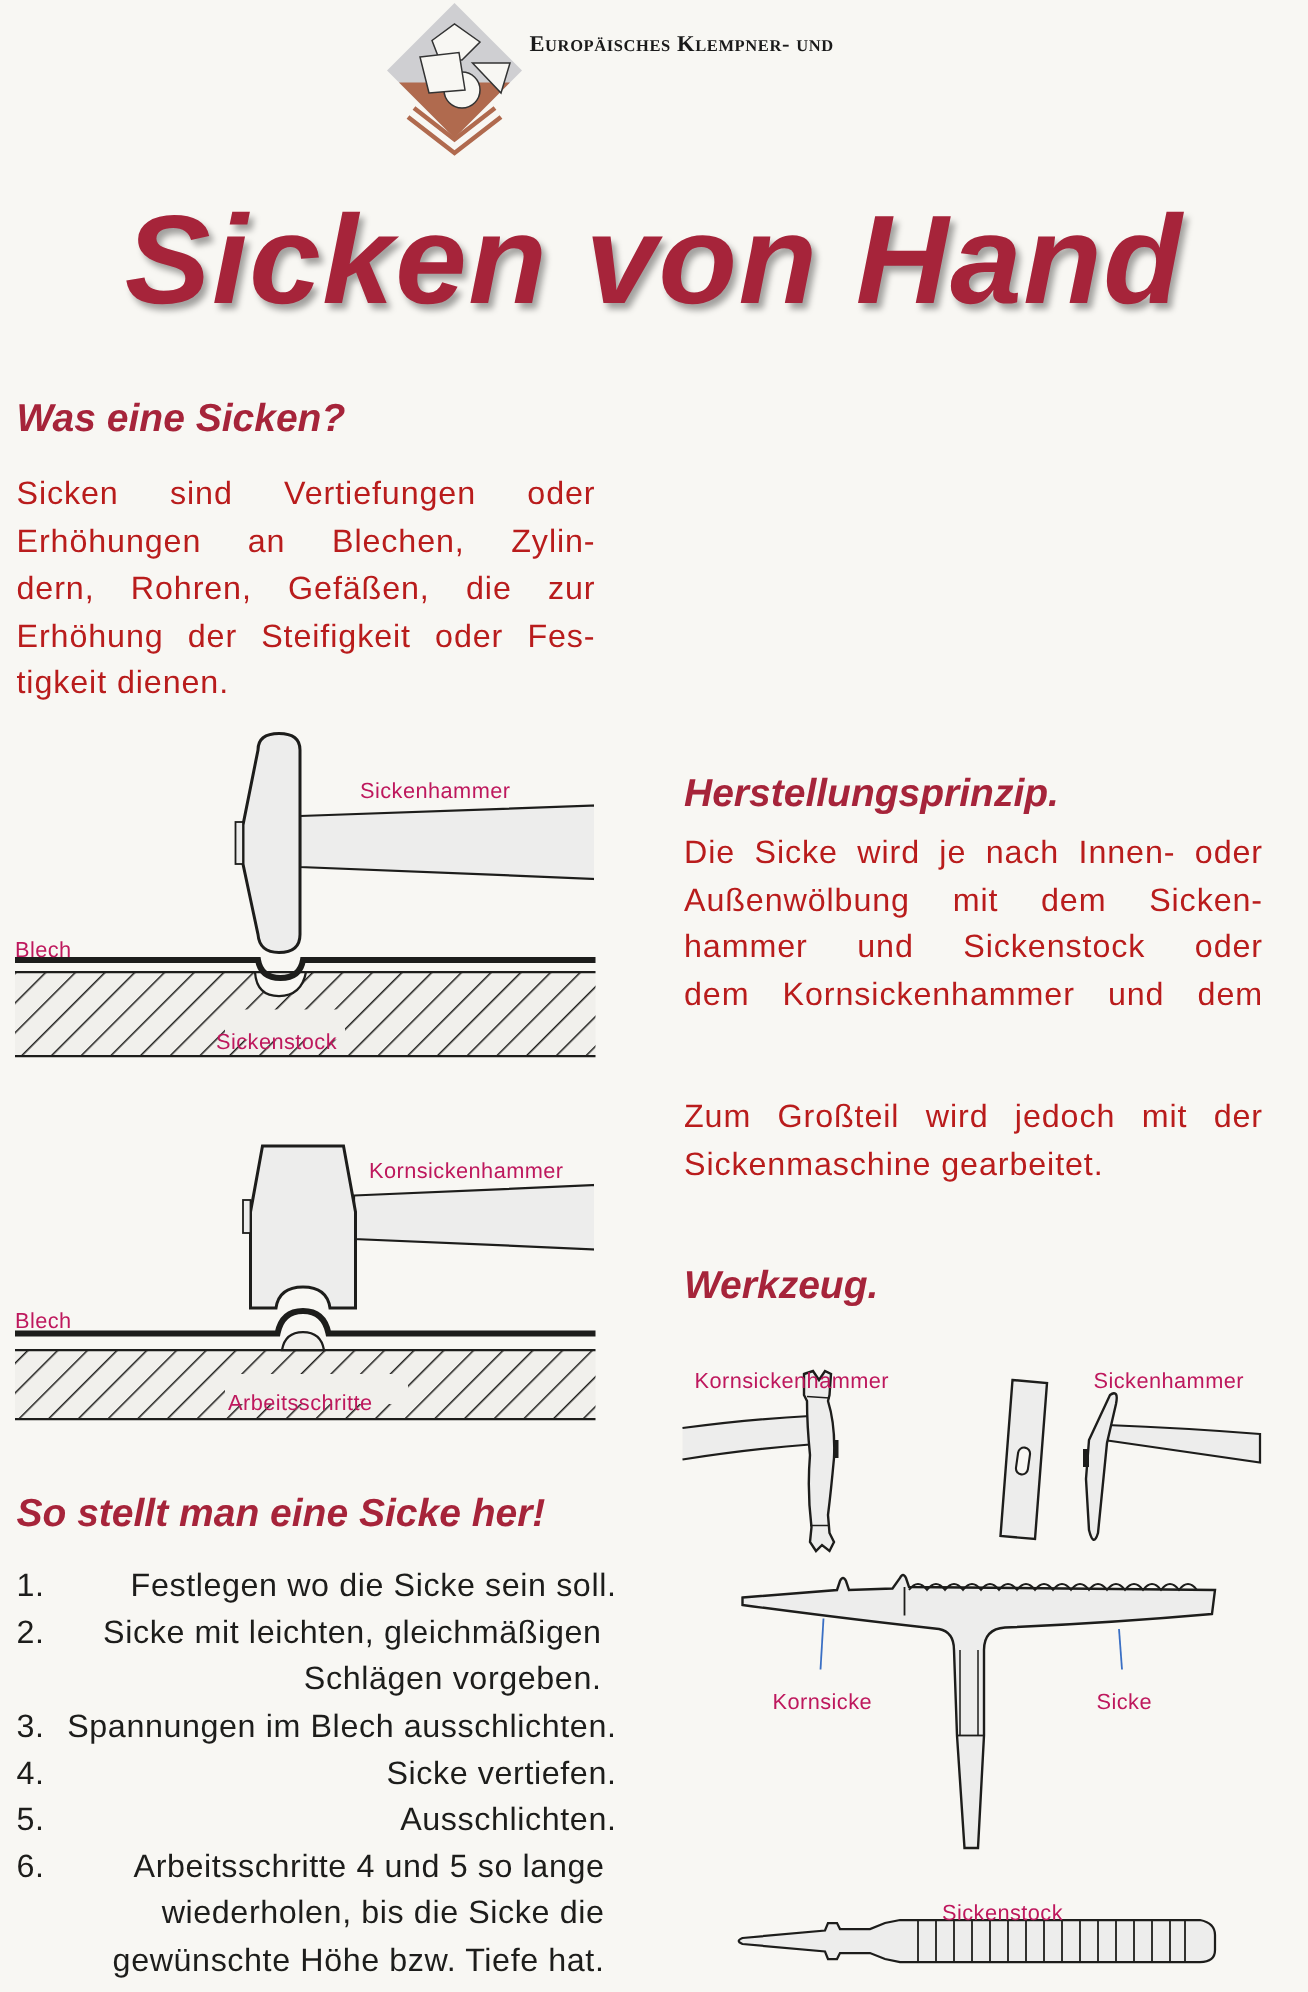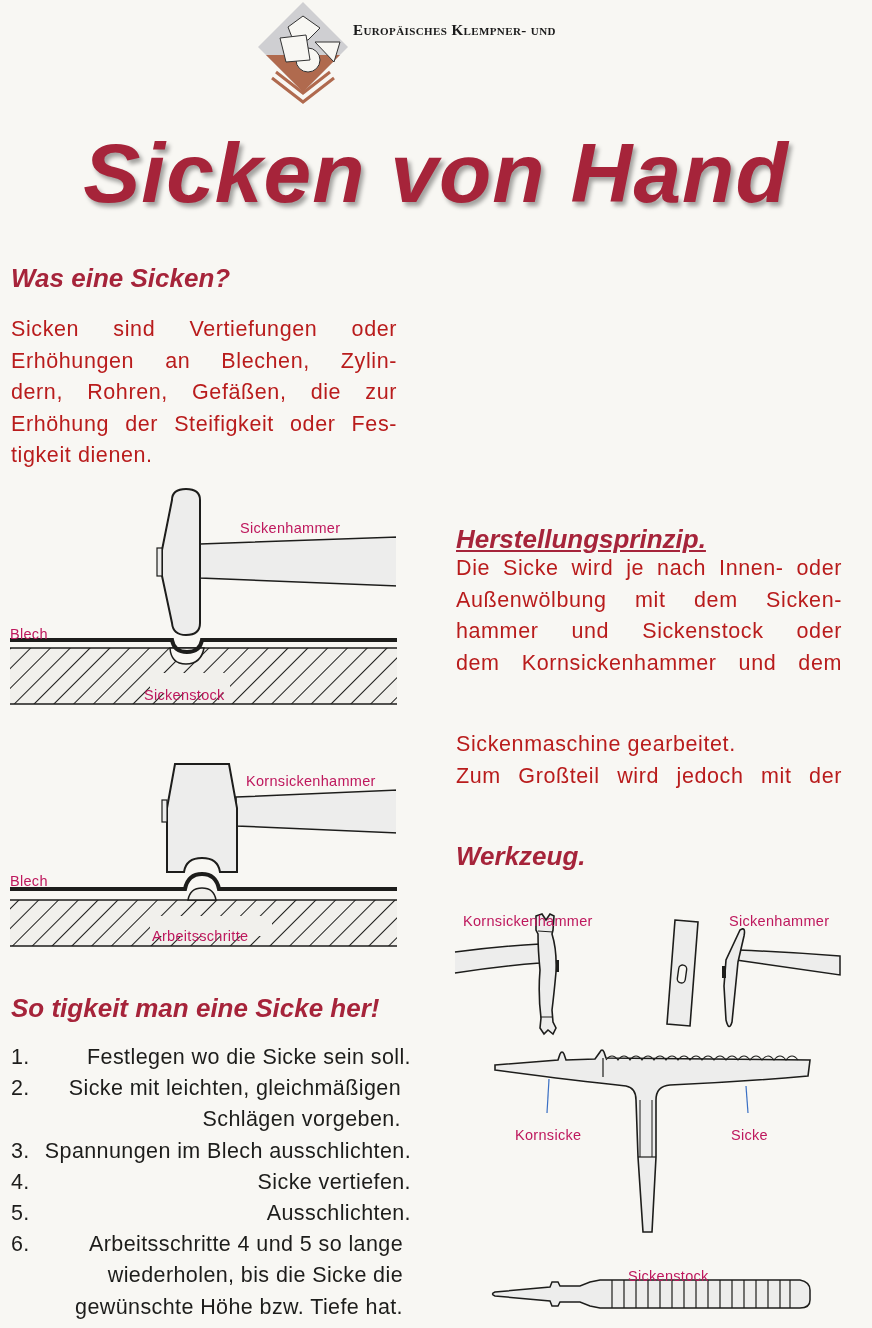--- a/index.html
+++ b/index.html
@@ -129,21 +129,21 @@
     <path d="M188,160 Q190,148 202,148 Q214,148 216,160 Z" fill="#f1f0ec" stroke="#1d1d1b" stroke-width="1.5"></path>
 
     <path d="M10,149 L185,149 Q188,134 202,134 Q216,134 219,149 L397,149" fill="none" stroke="#1d1d1b" stroke-width="4"></path>
     <rect x="150" y="176" width="122" height="20" fill="#f1f0ec"></rect>
   </svg>
   <span class="abs diag-label" style="left:246px; top:22px;">Kornsickenhammer</span>
   <span class="abs diag-label" style="left:10px; top:122px;">Blech</span>
   <span class="abs diag-label" style="left:152px; top:177px;">Arbeitsschritte</span>
 </div>
 
-<div class="abs heading" style="left:11px; top:992px;">So tigkeit man eine Sicke her!</div>
+<div class="abs heading" style="left:11px; top:992px;">So stellt man eine Sicke her!</div>
 <ol class="abs steps" style="left:11px; top:1042px; width:400px;">
   <li>
       <span class="num">1.</span>
       <span class="txt">Festlegen wo die Sicke sein soll.</span>
     </li>
   <li>
       <span class="num">2.</span>
       <span class="txt" style="width:360px;">Sicke mit leichten, gleichmäßigen Schlägen vorgeben.</span>
     </li>
   <li>
@@ -157,30 +157,30 @@
   <li>
       <span class="num">5.</span>
       <span class="txt">Ausschlichten.</span>
     </li>
   <li>
       <span class="num">6.</span>
       <span class="txt" style="width:362px;">Arbeitsschritte 4 und 5 so lange wiederholen, bis die Sicke die gewünschte Höhe bzw. Tiefe hat.</span>
     </li>
 </ol>
 
-<div class="abs heading" style="left:456px; top:523px;text-decoration:underline;">Herstellungsprinzip.</div>
+<div class="abs heading" style="left:456px; top:512px;">Herstellungsprinzip.</div>
 <div class="abs body-text" style="left:456px; top:553px; width:386px;">
   <span class="line">Die Sicke wird je nach Innen- oder</span>
   <span class="line">Außenwölbung mit dem Sicken-</span>
   <span class="line">hammer und Sickenstock oder</span>
   <span class="line">dem Kornsickenhammer und dem</span>
 </div>
 <div class="abs body-text" style="left:456px; top:729px; width:386px;">
+  <span class="line">Zum Großteil wird jedoch mit der</span>
   <span class="line last">Sickenmaschine gearbeitet.</span>
-  <span class="line">Zum Großteil wird jedoch mit der</span>
 </div>
 
 <div class="abs heading" style="left:456px; top:840px;">Werkzeug.</div>
 
 <div class="abs" style="left:440px; top:890px; width:432px; height:438px;">
   <svg width="432" height="438" viewBox="0 0 432 438">
 
     <path d="M15,62 Q60,56 100,54 L100,73 Q60,76 15,83" fill="#ededec" stroke="#1d1d1b" stroke-width="1.5"></path>
     <path d="M96,26 L102,24 L106,30 L110,24 L114,26 L113,40 L112,44 Q117,60 116,82 Q114,104 112,120 L113,132 L116,138 L113,144 L108,140 L104,144 L100,138 L101,128 Q98,104 100,80 Q98,60 98,44 L96,40 Z" fill="#ededec" stroke="#1d1d1b" stroke-width="1.6"></path>
     <line x1="98" y1="41" x2="113" y2="42" stroke="#1d1d1b" stroke-width="1"></line>

